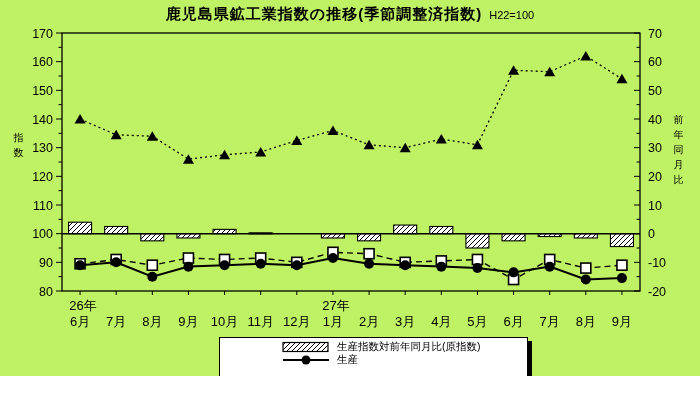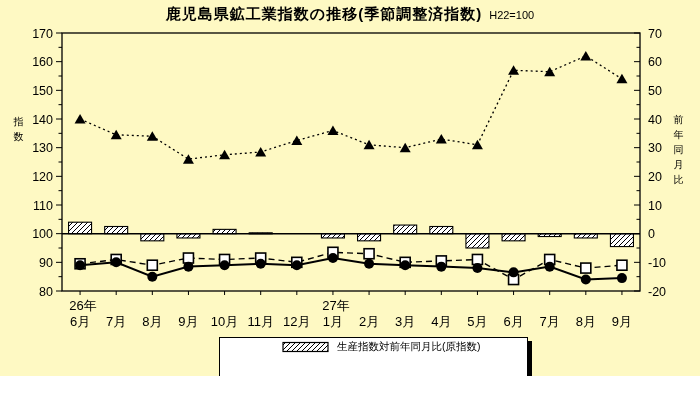--- a/index.html
+++ b/index.html
@@ -1,25 +1,25 @@
 <!DOCTYPE html>
 <html><head>
 <meta charset="utf-8">
 <style>
   html,body{margin:0;padding:0;background:#fff;}
   .shot{
-    position:relative;width:700px;height:376px;background:#fef9c3;overflow:hidden;
+    position:relative;width:700px;height:376px;background:#bef264;overflow:hidden;
     font-family:"Liberation Sans","DejaVu Sans",sans-serif;color:#000;
   }
   .title-row{position:absolute;top:5px;left:0;width:700px;text-align:center;white-space:nowrap;}
   .title{font-size:15px;font-weight:700;letter-spacing:1px;}
   .subtitle{font-size:11px;font-weight:400;margin-left:7px;}
   #plot{position:absolute;left:0;top:0;}
   .vlabel{position:absolute;font-size:10px;line-height:1.5;text-align:center;letter-spacing:0;}
-  #ylabel-left{left:11px;top:114px;width:15px;}
+  #ylabel-left{left:11px;top:130px;width:15px;}
   #ylabel-right{left:671px;top:112px;width:15px;}
   .legend{
     position:absolute;left:219px;top:337px;width:309px;height:55px;
     border:1.5px solid #000;background:#fff;box-shadow:4px 4px 0 #000;
     box-sizing:border-box;padding:3px 0 0 62px;
   }
   .lrow{display:flex;align-items:center;height:12px;margin-bottom:1px;}
   .lrow svg{margin-right:7px;flex:0 0 auto;}
   .ltext{font-size:10.5px;white-space:nowrap;}
   .edge-frag{
@@ -228,16 +228,23 @@
         <defs>
           <pattern id="hatchL" width="5" height="5" patternUnits="userSpaceOnUse">
             <rect width="5" height="5" fill="#fff"></rect>
             <path d="M-1,1 l2,-2 M0,5 l5,-5 M4,6 l2,-2" stroke="#000" stroke-width="1"></path>
           </pattern>
         </defs>
         <rect x="1" y="1.5" width="45" height="9" fill="url(#hatchL)" stroke="#000" stroke-width="1.2"></rect>
       </svg>
       <span class="ltext">生産指数対前年同月比(原指数)</span>
     </div>
+    <div class="lrow">
+      <svg width="48" height="12">
+        <line x1="1" y1="6" x2="47" y2="6" stroke="#000" stroke-width="2"></line>
+        <circle cx="24" cy="6" r="4.5" fill="#000"></circle>
+      </svg>
+      <span class="ltext">生産</span>
+    </div>
   </div>
 
   <div class="edge-frag"></div>
 </div>
 
 </body></html>

